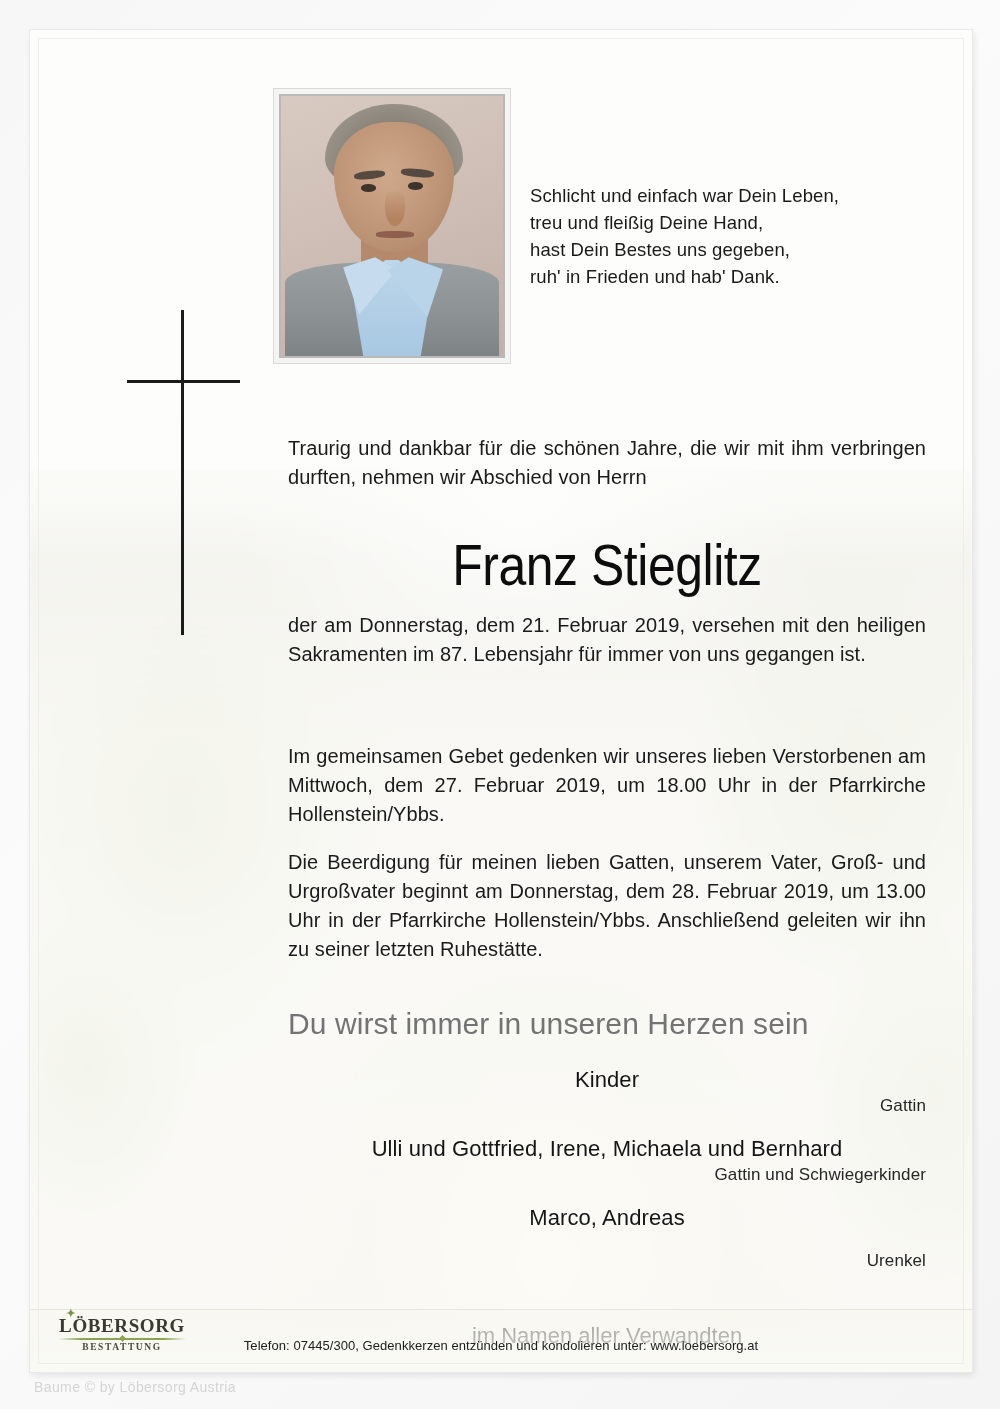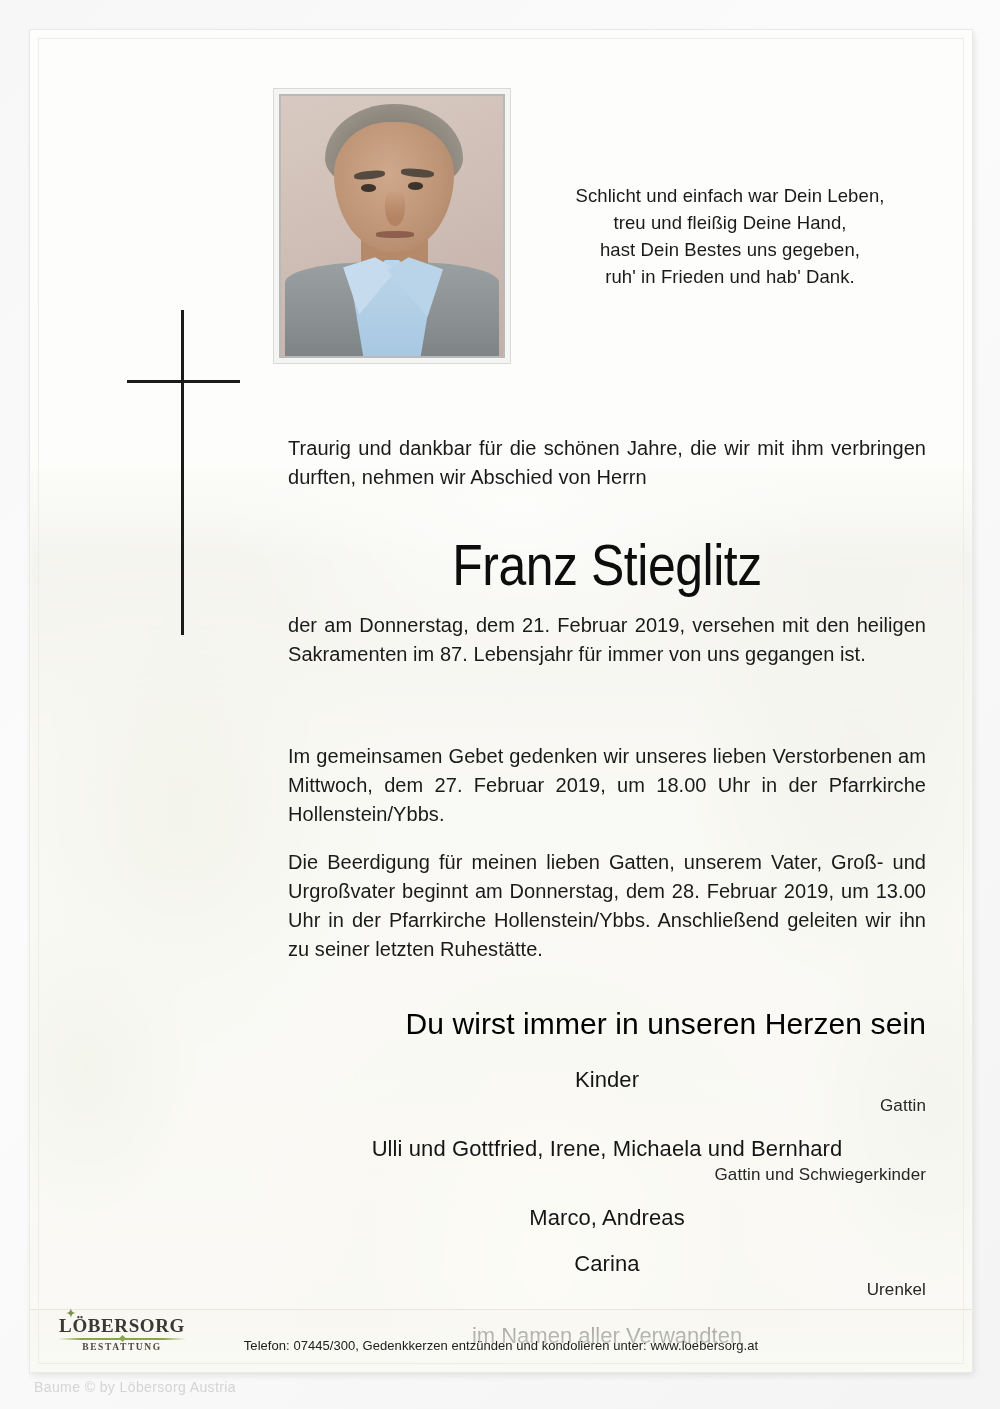--- a/index.html
+++ b/index.html
@@ -153,21 +153,20 @@
   
   #cross{ position:absolute; left:97px; top:280px; width:115px; height:325px; }
   #cross .v{ position:absolute; left:54px; top:0; width:3px; height:325px; background:#1b1b1b; }
   #cross .h{ position:absolute; left:0; top:70px; width:113px; height:3px; background:#1b1b1b; }
 
   
   #poem{
     position:absolute;
     left:500px; top:152px;
     width:400px;
-    text-align:center;
     font-size:18.5px;
     line-height:27px;
     color:#1a1a1a;
     letter-spacing:.1px;
   }
 
   
   .col{ position:absolute; left:258px; width:638px; }
   .body-p{
     font-size:20px;
@@ -194,26 +193,26 @@
   }
   #para-death{ top:581px; }
   #para-prayer{ top:712px; }
   #para-burial{ top:818px; }
 
   
   #memorial-line{
     position:absolute;
     left:258px; width:638px;
     top:975px;
-    text-align:right;
+    text-align:left;
     font-size:30px;
     line-height:38px;
     font-weight:300;
     letter-spacing:.1px;
-    color:#000000;
+    color:#737373;
   }
 
   
   #family{
     position:absolute;
     left:258px; width:638px;
     top:1035px;
     text-align:center;
   }
   .fam-group{ margin-bottom:17px; }
@@ -382,21 +381,20 @@
           <div class="fam-rel">Gattin</div>
         </div>
         <div class="fam-group">
           <div class="fam-names">Ulli und Gottfried, Irene, Michaela und Bernhard</div>
           <div class="fam-rel">Gattin und Schwiegerkinder</div>
         </div>
         <div class="fam-group">
           <div class="fam-names">Marco, Andreas</div>
         </div>
         <div class="fam-group">
-          <div class="fam-names">Carina</div>
           <div class="fam-rel">Urenkel</div>
         </div>
       </div>
 
       <div id="in-name-of">im Namen aller Verwandten</div>
 
     </div>
 
     <div id="footer">
       <div id="logo">

